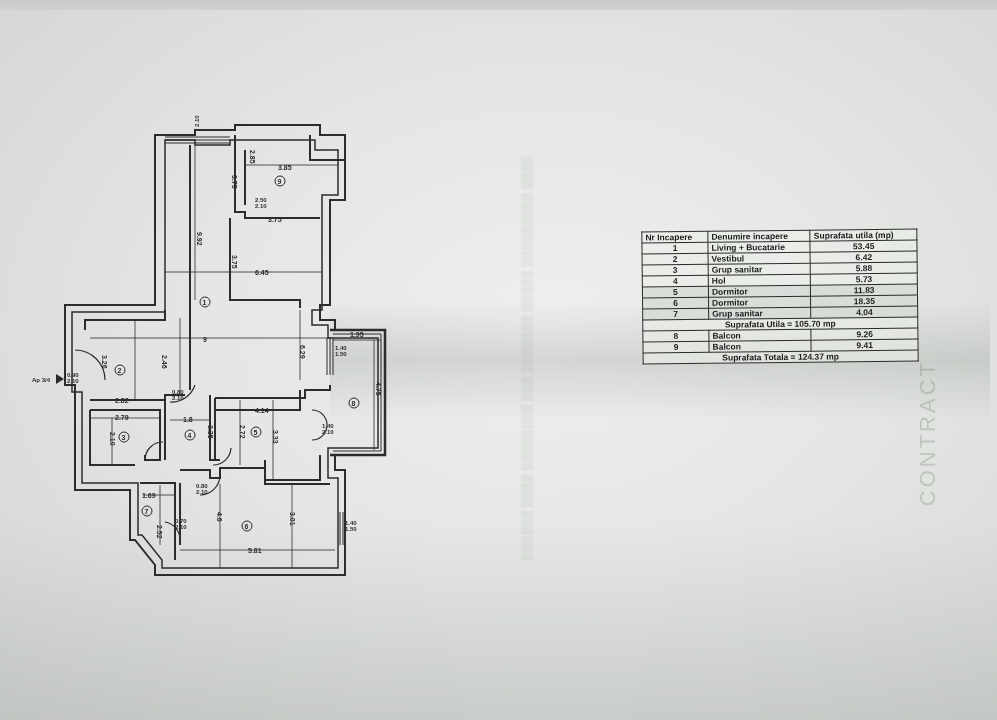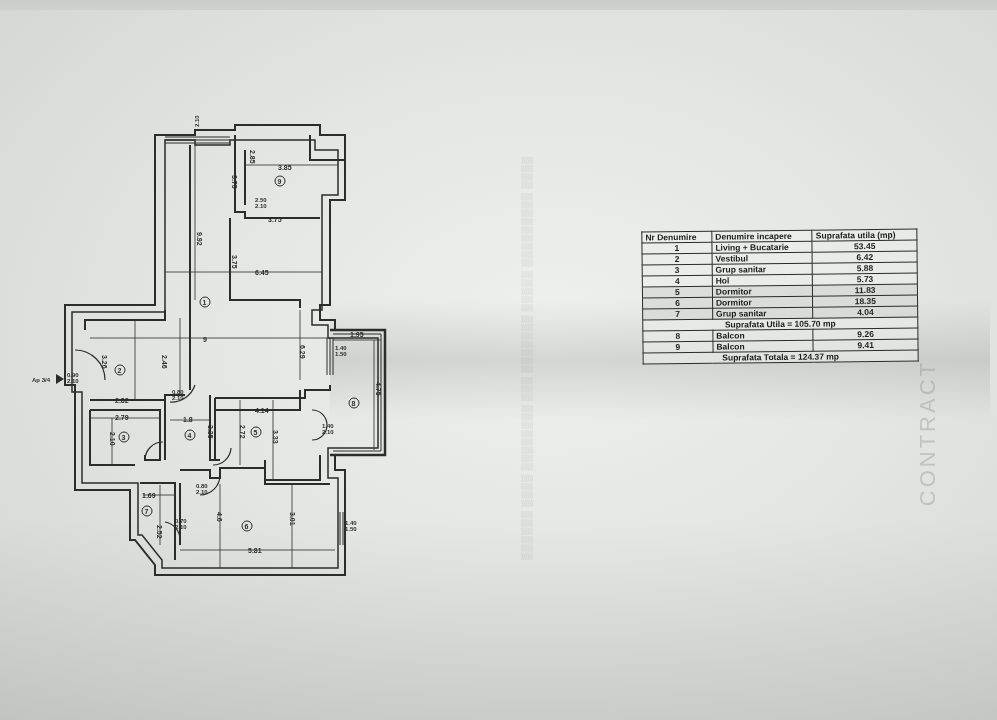--- a/index.html
+++ b/index.html
@@ -213,21 +213,21 @@
     <polygon points="56,374 64,379 56,384" fill="#2b2d2b"></polygon>
     <text class="plan-label" x="32" y="382" style="font-size:6px">Ap 3/4</text>
     <text class="plan-label" x="67" y="377" style="font-size:6px">0.90</text>
     <text class="plan-label" x="67" y="383" style="font-size:6px">2.10</text>
   </g>
 </svg>
 
 <table class="room-table">
   <thead>
     <tr>
-      <th>Nr Denumire</th>
+      <th>Nr Incapere</th>
       <th>Denumire incapere</th>
       <th>Suprafata utila (mp)</th>
     </tr>
   </thead>
   <tbody>
     <tr>
       <td class="c">1</td>
       <td>Living + Bucatarie</td>
       <td class="c">53.45</td>
     </tr>

